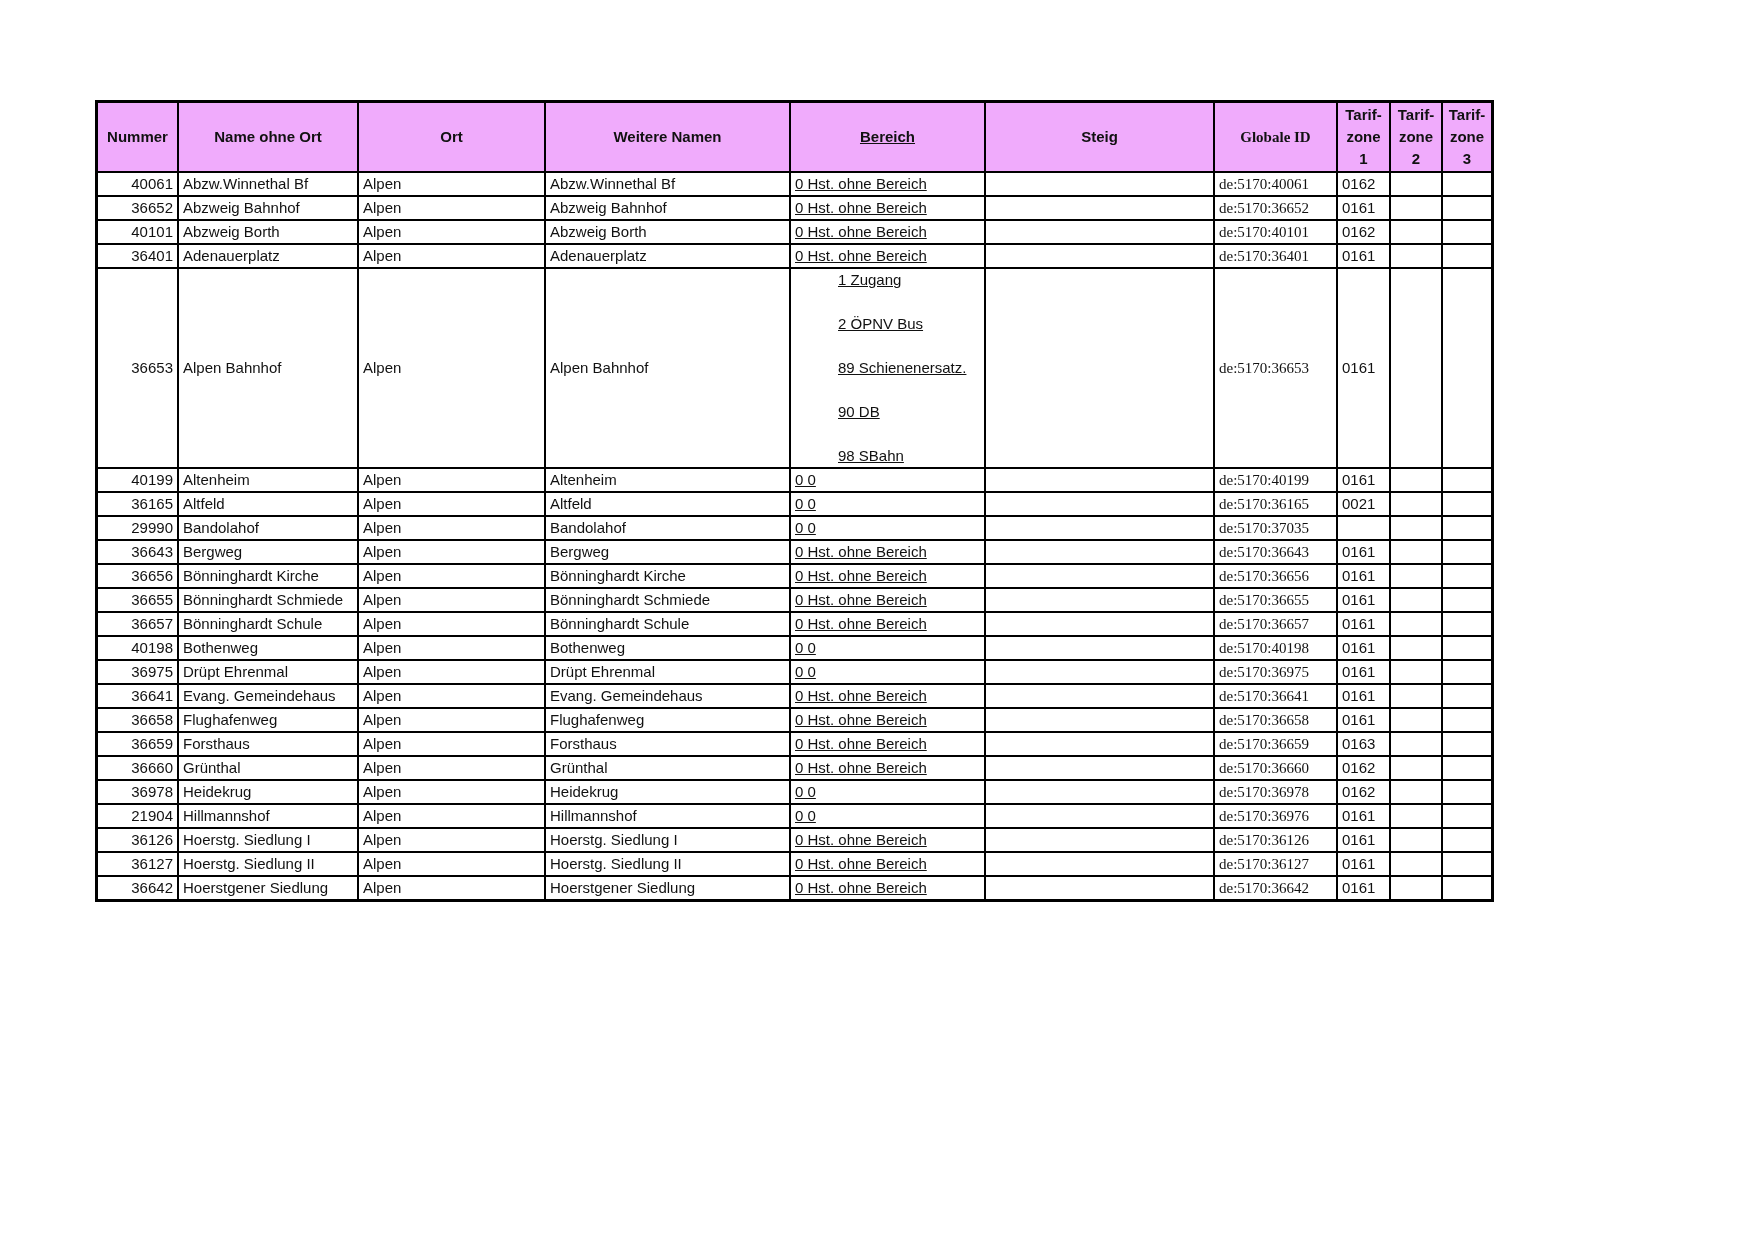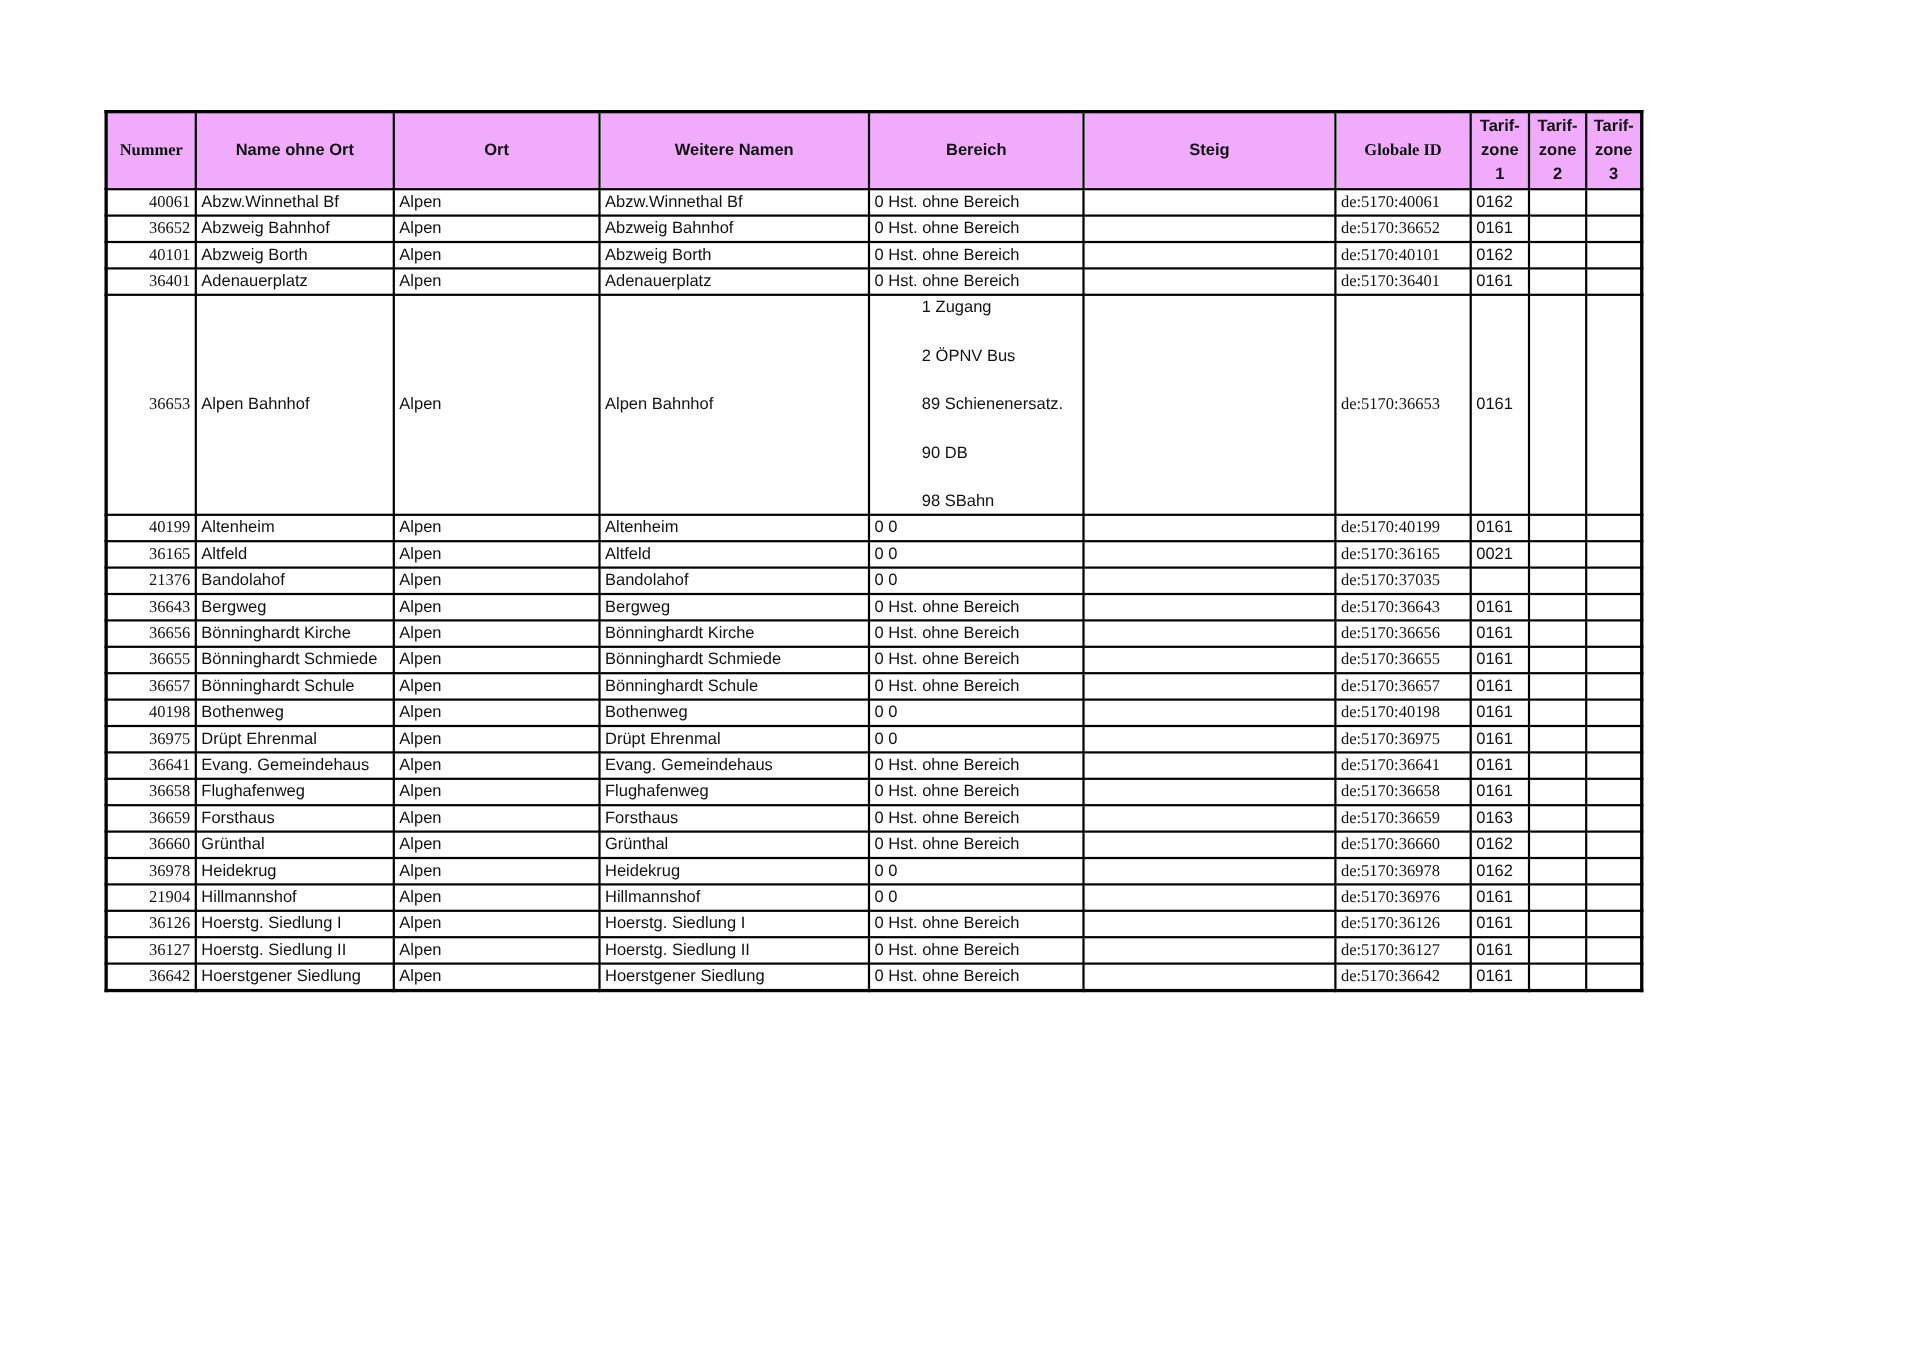--- a/index.html
+++ b/index.html
@@ -39,25 +39,25 @@
     background: #f0abfc;
     font-weight: bold;
     text-align: center;
     height: 68px;
     vertical-align: middle;
   }
   table.stops tbody td { height: 19px; }
   tr.row-tall td { height: 42px; }
   tr.row-big td { height: 200px; }
   tr.row-big td.col-bereich { vertical-align: middle; padding-left: 47px; }
-  .col-nummer   { width: 71px; text-align: right; font-family: Liberation Serif, serif; }
+  .col-nummer   { width: 71px; text-align: right; }
   .col-name     { width: 170px; text-align: left; }
   .col-ort      { width: 177px; text-align: left; }
   .col-weitere  { width: 235px; text-align: left; }
-  .col-bereich  { width: 185px; text-align: left; }
+  .col-bereich  { width: 185px; text-align: left; text-decoration: underline; }
   .col-steig    { width: 219px; text-align: left; }
   .col-globale_id { width: 113px; text-align: left; font-family: Liberation Serif, serif; }
   .col-tz1      { width: 43px; text-align: left; }
   .col-tz2      { width: 42px; text-align: left; }
   .col-tz3      { width: 40px; text-align: left; }
 </style>
 </head>
 <body>
 
 <div class="page">
@@ -169,21 +169,21 @@
           <td class="col-ort">Alpen</td>
           <td class="col-weitere">Altfeld</td>
           <td class="col-bereich">0 0</td>
           <td class="col-steig"></td>
           <td class="col-globale_id">de:5170:36165</td>
           <td class="col-tz1">0021</td>
           <td class="col-tz2"></td>
           <td class="col-tz3"></td>
         </tr>
         <tr>
-          <td class="col-nummer">21376</td>
+          <td class="col-nummer">29990</td>
           <td class="col-name">Bandolahof</td>
           <td class="col-ort">Alpen</td>
           <td class="col-weitere">Bandolahof</td>
           <td class="col-bereich">0 0</td>
           <td class="col-steig"></td>
           <td class="col-globale_id">de:5170:37035</td>
           <td class="col-tz1"></td>
           <td class="col-tz2"></td>
           <td class="col-tz3"></td>
         </tr>

